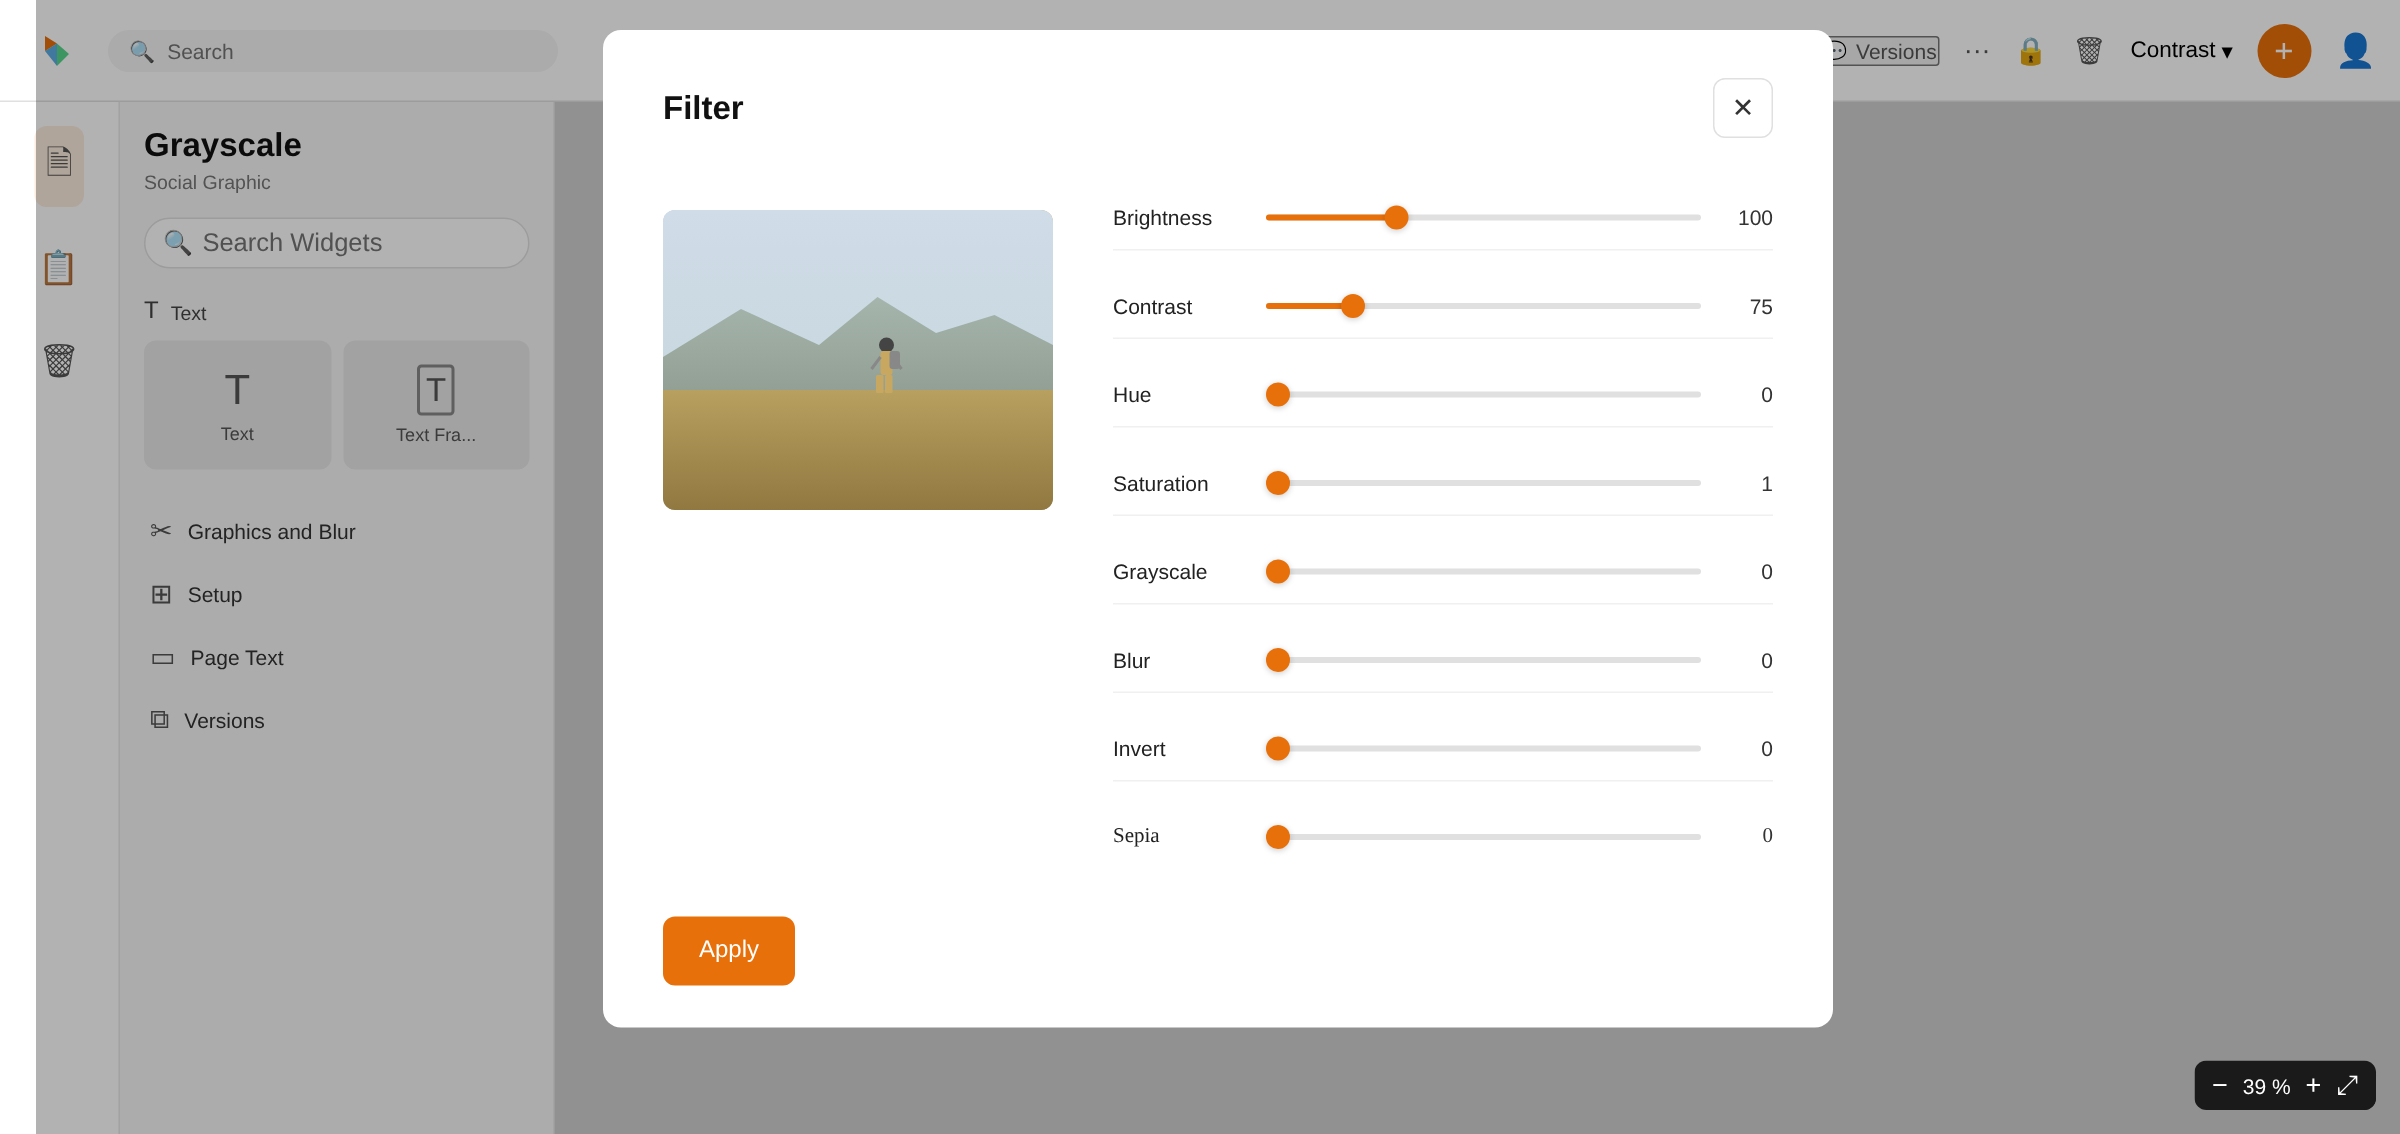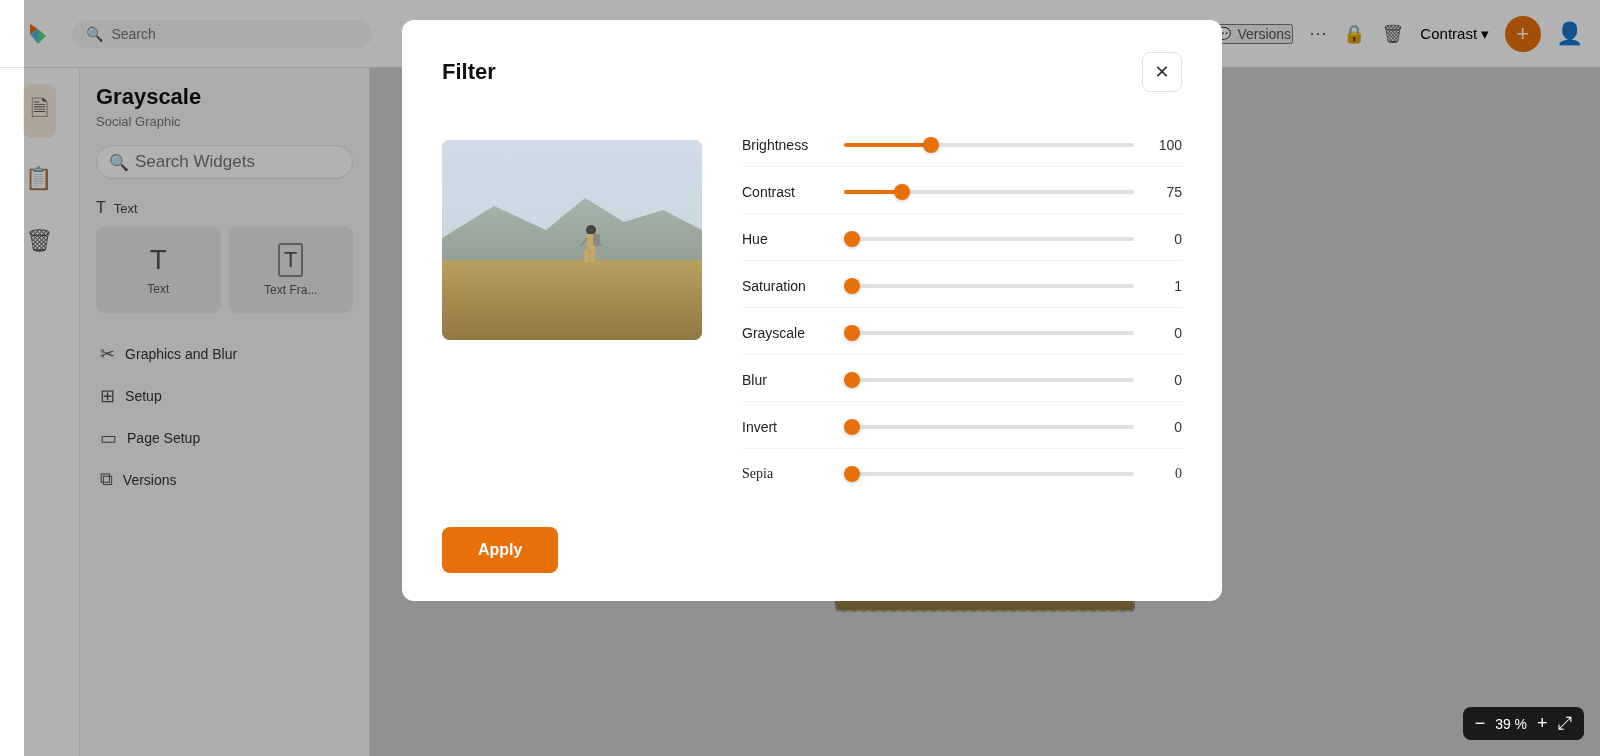--- a/index.html
+++ b/index.html
@@ -93,38 +93,38 @@
       width: 40px; height: 40px; border-radius: 8px; border: 1px solid #e0e0e0;
       background: #fff; display: flex; align-items: center; justify-content: center;
       cursor: pointer; font-size: 18px; color: #333;
     }
     .modal-body { display: flex; gap: 40px; }
     .image-preview { width: 260px; height: 200px; border-radius: 8px; overflow: hidden; flex-shrink: 0; margin-top: 16px; }
     .image-placeholder {
       width: 100%; height: 100%; background: linear-gradient(135deg, #b8cce4 0%, #a8b8a0 40%, #c8a060 70%, #a09060 100%);
       display: flex; align-items: center; justify-content: center; position: relative; overflow: hidden;
     }
-    .filter-controls { flex: 1; display: flex; flex-direction: column; gap: 4px; }
+    .filter-controls { flex: 1; display: flex; flex-direction: column; gap: 16px; }
     .filter-row {
       display: flex; align-items: center; padding: 13px 0; border-bottom: 1px solid #f0f0f0;
     }
     .filter-row:last-child { border-bottom: none; font-family: Liberation Serif, serif; }
     .filter-label { width: 90px; font-size: 14px; color: #222; flex-shrink: 0; }
     .slider-track { flex: 1; height: 4px; background: #e0e0e0; border-radius: 2px; position: relative; cursor: pointer; margin: 0 12px; }
     .slider-fill { height: 100%; background: #e8700a; border-radius: 2px; }
     .slider-thumb {
       width: 16px; height: 16px; background: #e8700a; border-radius: 50%;
       position: absolute; top: 50%; transform: translateY(-50%);
       box-shadow: 0 1px 4px rgba(0,0,0,0.2);
     }
     .filter-value { width: 36px; text-align: right; font-size: 14px; color: #333; }
     .modal-footer { display: flex; gap: 12px; margin-top: 32px; }
     .apply-btn {
       background: #e8700a; color: #fff; border: none; border-radius: 8px;
-      padding: 14px 36px; font-size: 16px; font-weight: 700; cursor: pointer;
+      padding: 14px 24px; font-size: 16px; font-weight: 400; cursor: pointer;
     }
     .back-btn {
       background: #fff; color: #333; border: 1.5px solid #ccc; border-radius: 8px;
       padding: 14px 32px; font-size: 16px; cursor: pointer;
     }
 
     
     .canvas-img { background: #c8b098; width: 300px; height: 400px; border-radius: 4px; }
   </style>
 </head>
@@ -204,21 +204,21 @@
   <div class="sidebar-menu-item">
     <span class="micon">✂</span>
     <span>Graphics and Blur</span>
   </div>
   <div class="sidebar-menu-item">
     <span class="micon">⊞</span>
     <span>Setup</span>
   </div>
   <div class="sidebar-menu-item">
     <span class="micon">▭</span>
-    <span>Page Setup</span>
+    <span>Page Text</span>
   </div>
   <div class="sidebar-menu-item">
     <span class="micon">⧉</span>
     <span>Versions</span>
   </div>
 </div>
 
 <div class="main-canvas">
   <div class="canvas-inner">
     <div class="canvas-img" style="

